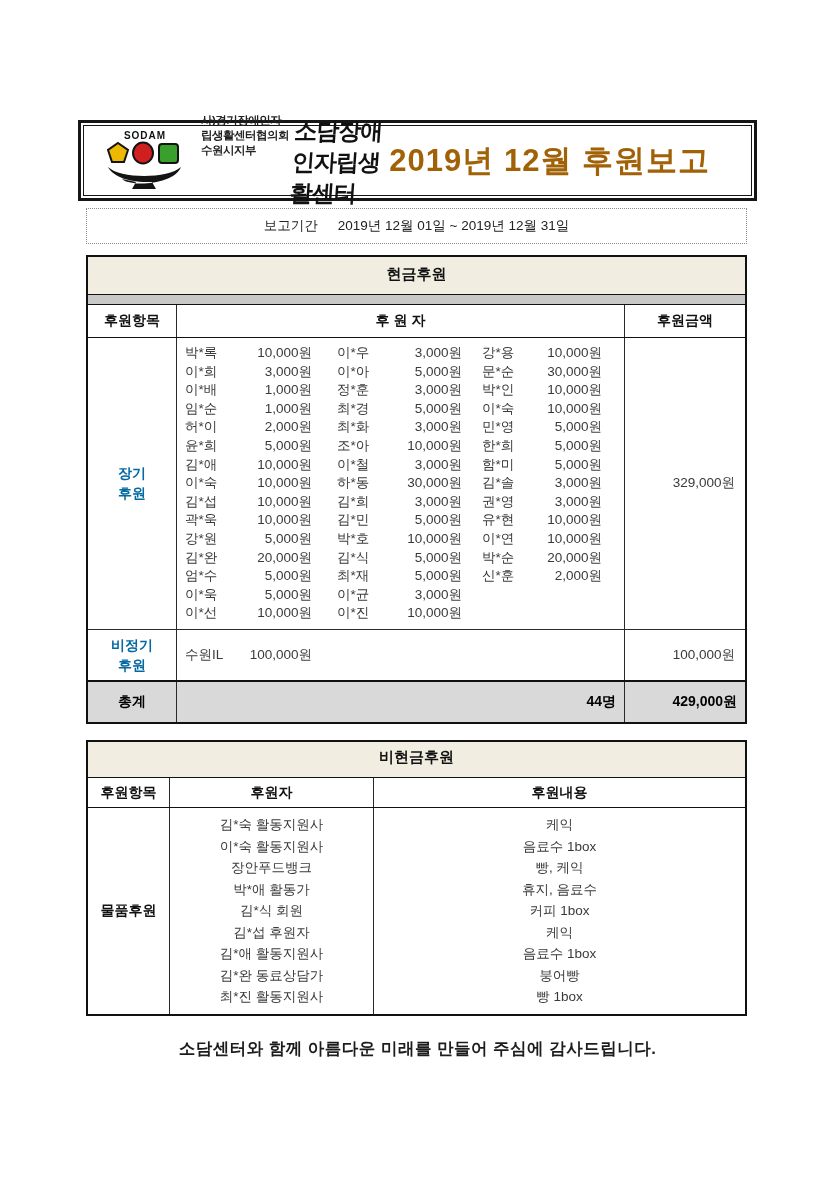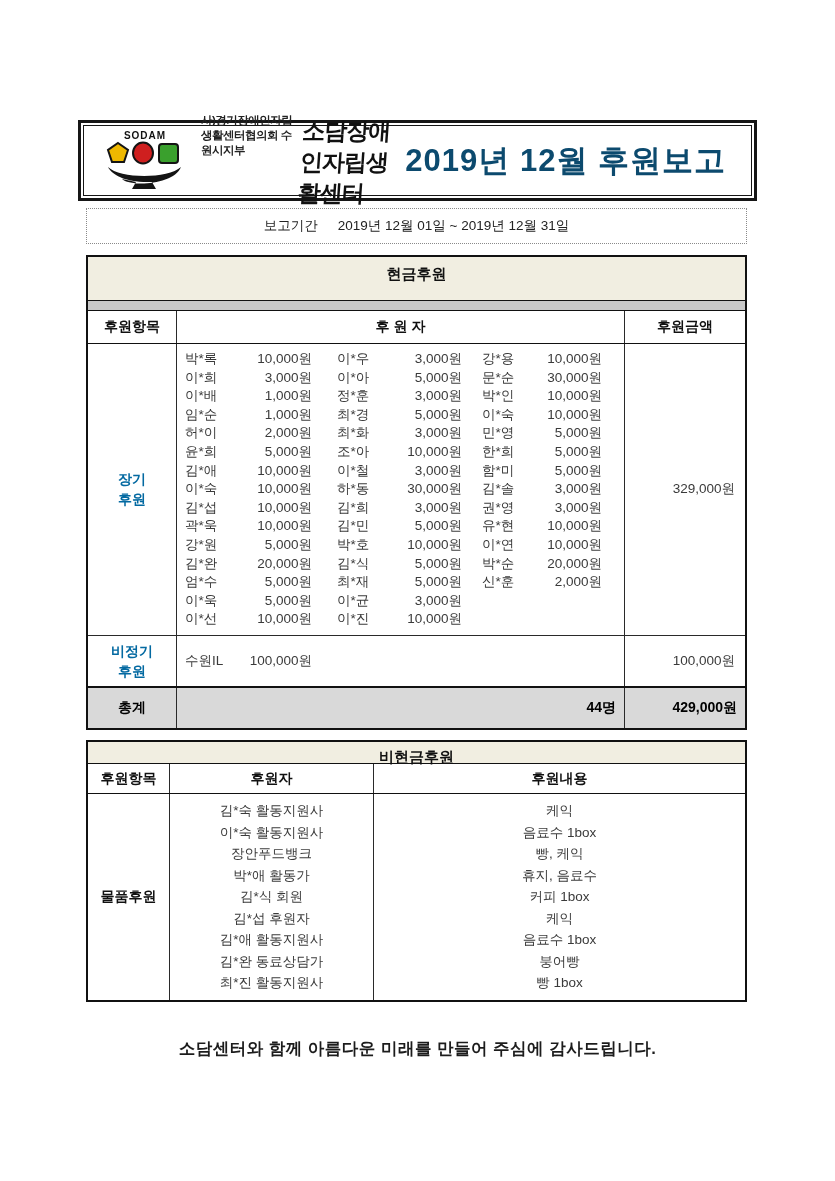--- a/index.html
+++ b/index.html
@@ -11,38 +11,38 @@
     position:absolute; left:78px; top:120px; width:679px; height:81px;
     border:3px solid #161616;
     box-shadow: inset 0 0 0 2px #ffffff, inset 0 0 0 3px #161616;
     display:flex; align-items:center; padding:0 14px 0 18px; background:#fff;
   }
   .logo { display:flex; flex-direction:column; align-items:center; width:92px; flex:0 0 auto; }
   .logo-brand { font-size:10px; font-weight:bold; letter-spacing:1px; color:#111; line-height:10px; }
   .org-block { margin-left:10px; display:flex; flex-direction:row; justify-content:center; }
   .org-small { font-size:11.5px; color:#222; font-weight:bold; letter-spacing:-0.5px; }
   .org-name  { font-size:23px; color:#111; font-weight:800; letter-spacing:-1px; margin-top:3px; transform:skewX(-4deg); }
-  .doc-title { margin-left:auto; margin-right:14px; font-size:31px; font-weight:800; letter-spacing:1px; color:#0c4a6e; white-space:nowrap; }
+  .doc-title { margin-left:auto; margin-right:30px; font-size:31px; font-weight:800; letter-spacing:1px; color:#a16207; white-space:nowrap; }
 
   
   .period-bar {
     position:absolute; left:86px; top:208px; width:661px; height:36px;
     border:1.5px dotted #8a8a8a; display:flex; align-items:center; justify-content:center;
     font-size:13.5px; color:#222; gap:20px;
   }
   .period-bar .lbl { font-weight:normal; }
 
   
   .tbl { position:absolute; left:86px; width:661px; border:2px solid #111; background:#fff; }
   .tbl-title { background:#f1eee1; border-bottom:1.5px solid #111; text-align:center; font-weight:bold; font-size:15px; color:#111; }
   .cell-r { border-right:1px solid #2a2a2a; }
 
   
   .t1 { top:255px; }
-  .t1-title { height:44px; line-height:33px; }
+  .t1-title { height:38px; line-height:33px; }
   .t1-strip { height:10px; background:#c8c8c8; border-bottom:1px solid #111; }
   .t1-row { display:grid; grid-template-columns:89px 448px 1fr; }
   .t1-head { height:33px; border-bottom:1.5px solid #111; }
   .t1-head > div { display:flex; align-items:center; justify-content:center; font-weight:bold; font-size:14px; color:#111; }
   .t1-body { border-bottom:1px solid #2a2a2a; }
   .t1-item { display:flex; flex-direction:column; align-items:center; justify-content:center; font-weight:bold; font-size:14px; line-height:20px; color:#0369a1; }
   .t1-donors { padding:6px 0 6px 0; }
   .donor-grid { display:grid; grid-template-columns:60px 75px 75px 75px 75px 75px; font-size:13.5px; color:#3a3a3a; line-height:18.6px; }
   .donor-grid .n1 { padding-left:8px; }
   .donor-grid .n2 { padding-left:25px; }
@@ -52,21 +52,21 @@
   .t1-amt { display:flex; align-items:center; justify-content:flex-end; padding-right:10px; font-size:13.5px; color:#3a3a3a; }
   .t1-irr { height:52px; border-bottom:2px solid #111; }
   .t1-irr .t1-donors { display:flex; align-items:center; padding:0; }
   .t1-total { height:40px; background:#d9d9d9; }
   .t1-total > div { display:flex; align-items:center; font-size:14px; font-weight:bold; color:#000000; }
   .t1-total .c { justify-content:center; }
   .t1-total .r { justify-content:flex-end; padding-right:8px; }
 
   
   .t2 { top:740px; }
-  .t2-title { height:22px; line-height:30px; }
+  .t2-title { height:36px; line-height:30px; }
   .t2-row { display:grid; grid-template-columns:82px 204px 1fr; }
   .t2-head { height:30px; border-bottom:1.5px solid #111; }
   .t2-head > div { display:flex; align-items:center; justify-content:center; font-weight:bold; font-size:14px; color:#111; }
   .t2-item { display:flex; align-items:center; justify-content:center; font-weight:bold; font-size:14px; color:#111; }
   .t2-list { padding:6px 0; }
   .t2-list > div { height:21.5px; line-height:21.5px; text-align:center; font-size:13.5px; color:#3a3a3a; }
 
   
   .footer-msg { position:absolute; left:0; top:1038px; width:100%; text-align:center;
     font-size:16.5px; font-weight:600; letter-spacing:0.5px; color:#1c1c1c; }

